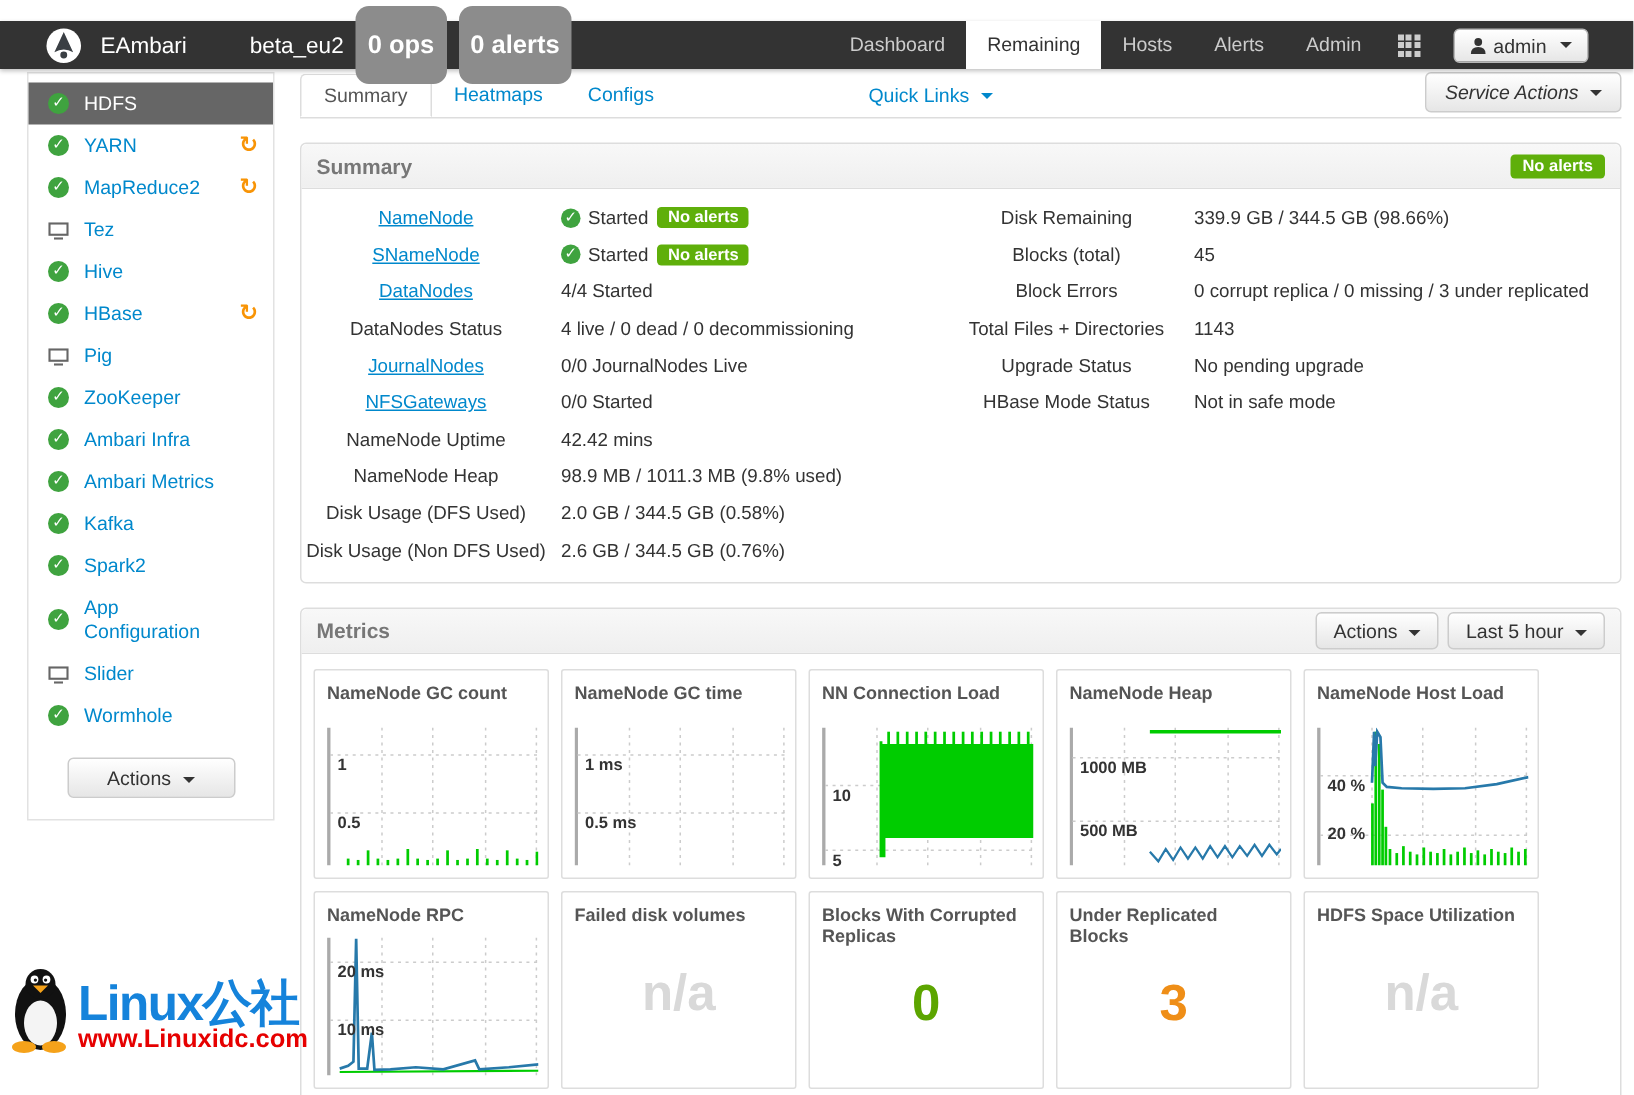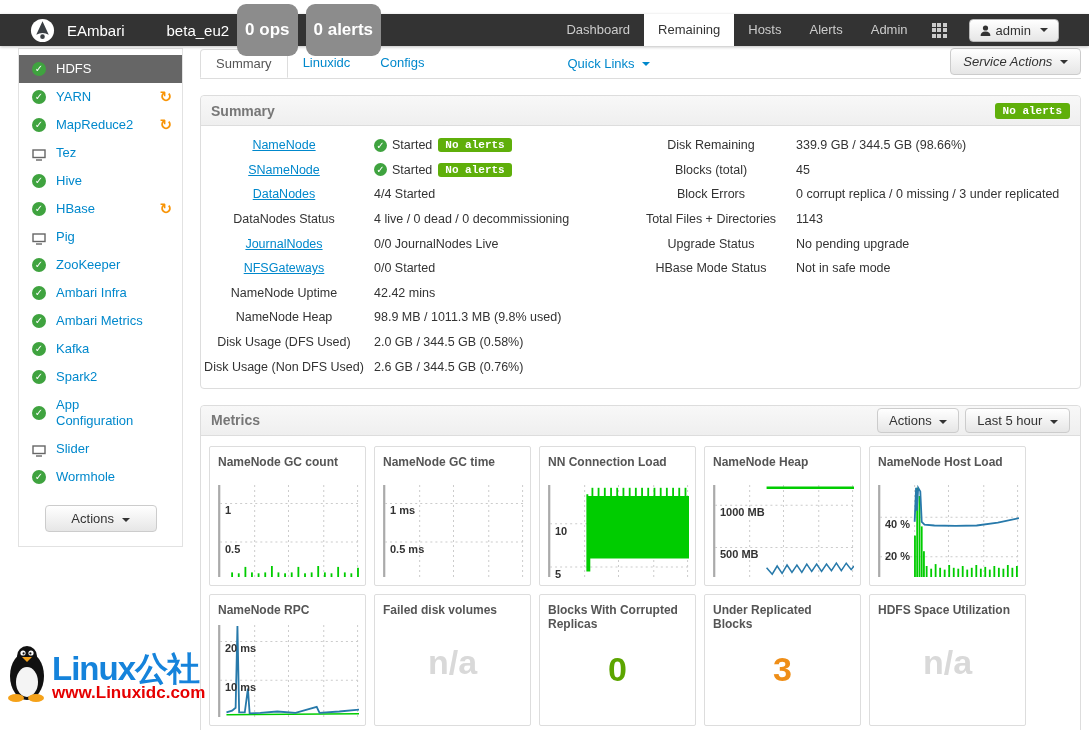--- a/index.html
+++ b/index.html
@@ -57,21 +57,21 @@
   .quick-links{margin-left:128px;color:var(--link-blue);font-size:13px;cursor:pointer;}
   .svc-actions{margin-left:auto;margin-bottom:4px;background:linear-gradient(#ffffff,#e6e6e6);
     border:1px solid #ccc;border-radius:4px;padding:5px 12px;font-size:13px;color:#333;cursor:pointer;font-style:italic;}
   
   .panel{border:1px solid var(--panel-border);border-radius:4px;margin-top:16px;background:#fff;}
   .panel-head{height:30px;display:flex;align-items:center;padding:0 10px;
     background:linear-gradient(#f8f8f8,#efefef);border-bottom:1px solid var(--panel-border);
     border-radius:4px 4px 0 0;}
   .panel-title{font-size:14px;font-weight:bold;color:#777;}
   .badge-green{background:var(--badge-green);color:#fff;font-size:11px;font-weight:bold;
-    padding:2px 8px;border-radius:3px;margin-left:auto;font-family:Liberation Mono, monospace;}
+    padding:2px 8px;border-radius:3px;margin-left:auto;}
   .badge-green.inline{margin-left:6px;padding:1px 7px;}
   
   .sum-body{display:flex;padding:7px 10px 9px 2px;font-size:12.5px;}
   .sum-col-left{width:432px;}
   .sum-col-right{flex:1;}
   .sum-row{display:flex;align-items:center;height:24.6px;}
   .sum-label{width:162px;flex:none;text-align:center;margin-right:9px;color:#333;}
   .sum-col-right .sum-label{width:152px;}
   a.sum-label{color:var(--link-blue);text-decoration:underline;cursor:pointer;}
   .sum-value{color:#333;display:flex;align-items:center;white-space:nowrap;}
@@ -217,21 +217,21 @@
     <span>Actions</span>
     <span class="caret"></span>
   </button>
 </div>
 
 <div class="main">
 
   <div class="tabs-row">
     <span id="tabs-holder" style="display:flex;">
         <span class="tab active">Summary</span>
-        <span class="tab">Linuxidc</span>
+        <span class="tab">Heatmaps</span>
         <span class="tab">Configs</span>
       </span>
     <span class="quick-links">
       <span>Quick Links</span>
       <span class="caret"></span>
     </span>
     <button class="svc-actions">
       <span>Service Actions</span>
       <span class="caret"></span>
     </button>

